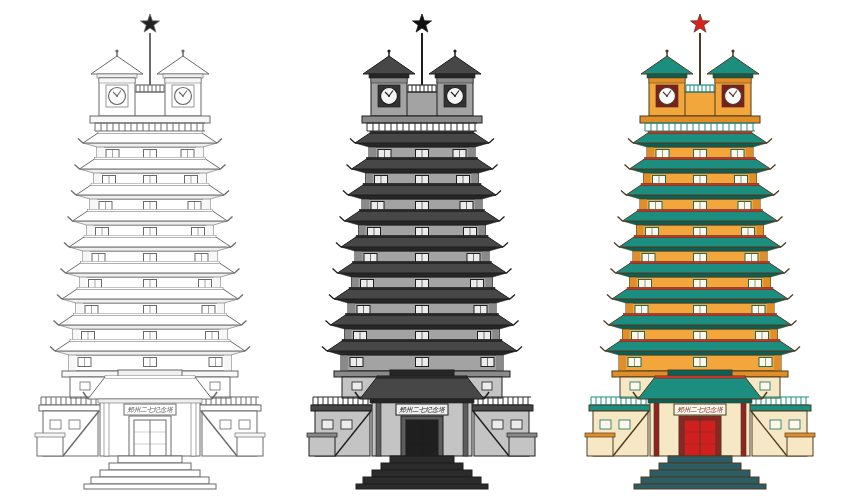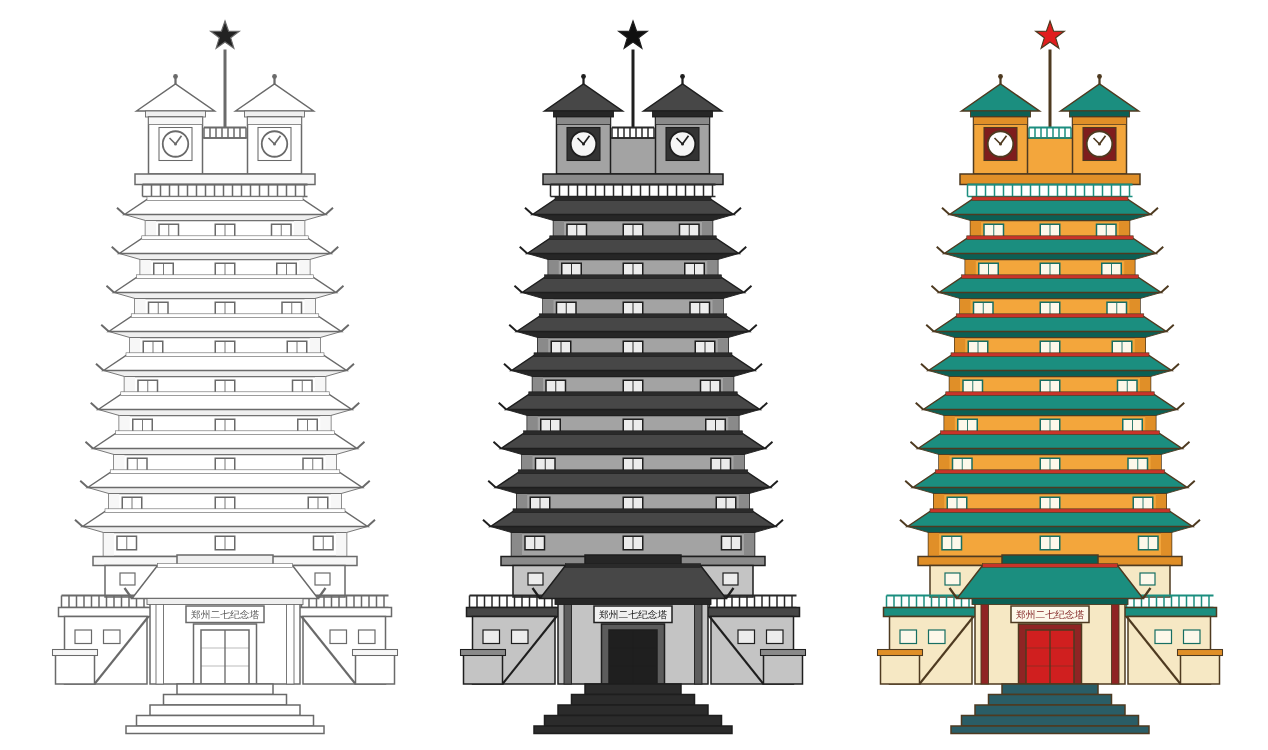--- a/index.html
+++ b/index.html
@@ -1,16 +1,16 @@
 <!DOCTYPE html>
 <html><head>
 <meta charset="utf-8">
 <style>
   html,body{margin:0;padding:0;background:#ffffff;font-family:"DejaVu Sans",sans-serif;}
-  .canvas{position:relative;width:845px;height:500px;background:#ffffff;overflow:hidden;}
+  .canvas{position:relative;width:845px;height:500px;background:#ffffff;overflow:hidden;font-style:italic;}
   figure.tower{position:absolute;top:8px;width:250px;height:484px;margin:0;padding:0;}
   #tower-0{left:25px;}
   #tower-1{left:297px;}
   #tower-2{left:575px;}
   figure.tower svg{display:block;width:100%;height:100%;}
 </style>
 </head>
 <body>
 
 <div class="canvas">

